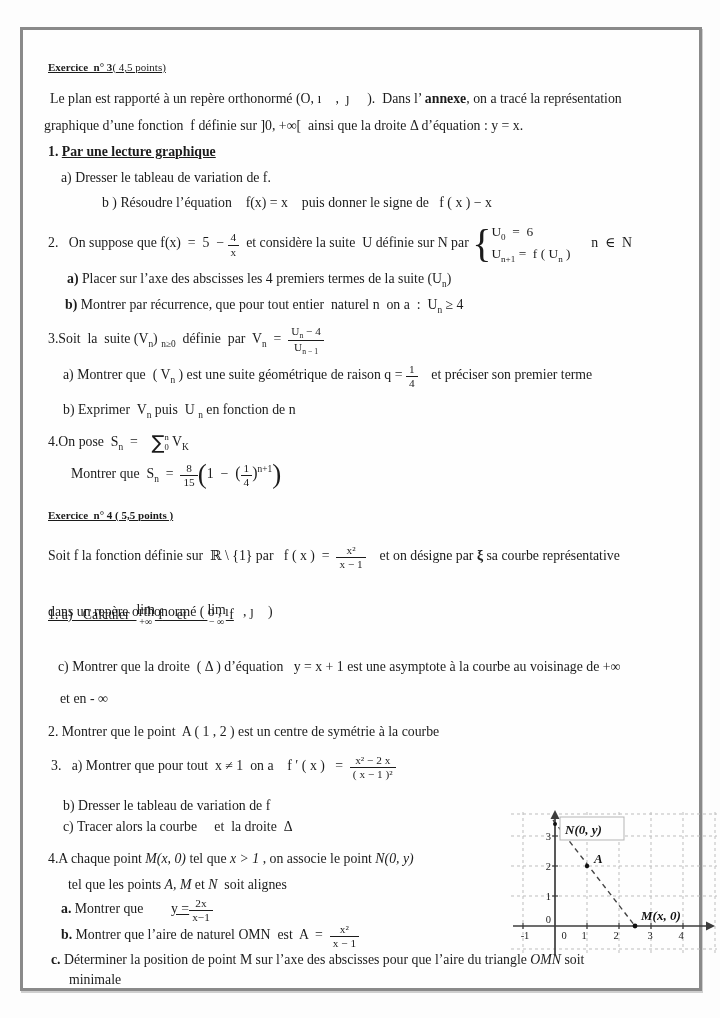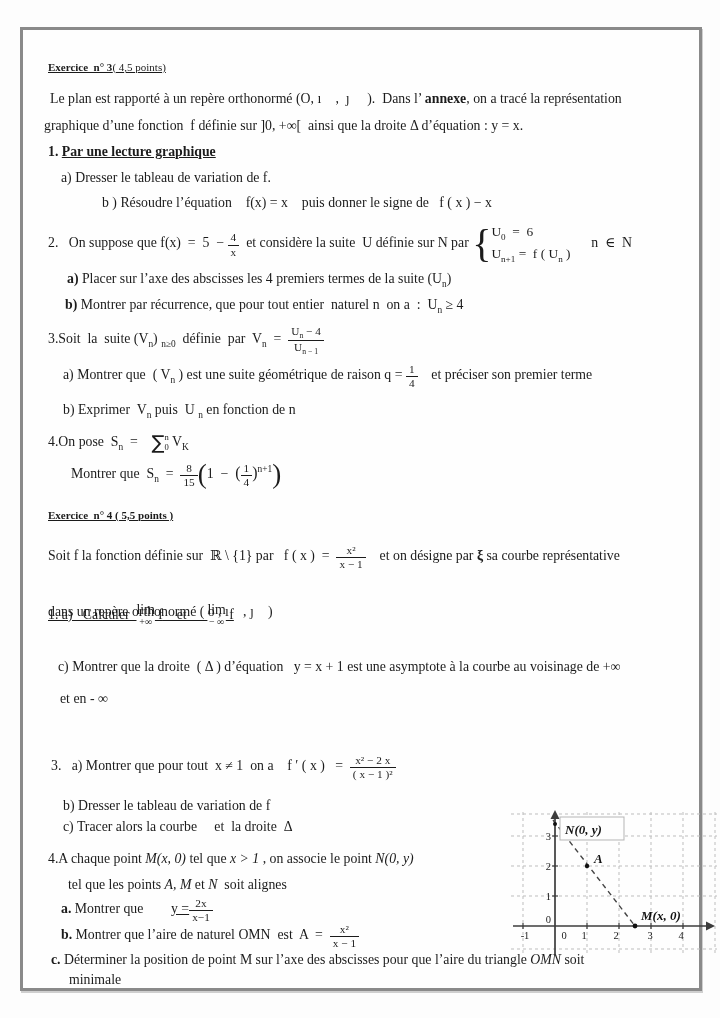--- a/index.html
+++ b/index.html
@@ -88,20 +88,21 @@
 
   <div class="ln" style="left:25px;top:514px;"><span>Soit f la fonction définie sur  ℝ \ {1} par   f ( x )  =  </span><span class="fr"><span class="n">x²</span><span class="d">x − 1</span></span><span>    et on désigne par </span><span class="b">ξ</span><span> sa courbe représentative</span></div>
 
   <div class="ln" style="left:25px;top:573px;">dans un repère orthonormé ( o , ı⃗ , ȷ⃗ )</div>
 
   <div class="ln" style="left:25px;top:573px;text-decoration:underline;"><span>1. a)   Calculer  </span><span class="lim"><span class="t">lim</span><span class="bb">+∞</span></span><span> f</span><span>    et      </span><span class="lim"><span class="t">lim</span><span class="bb">− ∞</span></span><span> f</span></div>
 
   <div class="ln" style="left:35px;top:628px;">c) Montrer que la droite  ( Δ ) d’équation   y = x + 1 est une asymptote à la courbe au voisinage de +∞</div>
   <div class="ln" style="left:37px;top:660px;">et en - ∞</div>
 
+  <div class="ln" style="left:25px;top:693px;">2. Montrer que le point  A ( 1 , 2 ) est un centre de symétrie à la courbe</div>
 
   <div class="ln" style="left:28px;top:724px;"><span>3.   a) Montrer que pour tout  x ≠ 1  on a    f ′ ( x )   =  </span><span class="fr"><span class="n">x² − 2 x</span><span class="d">( x − 1 )²</span></span></div>
 
   <div class="ln" style="left:40px;top:767px;">b) Dresser le tableau de variation de f</div>
   <div class="ln" style="left:40px;top:788px;">c) Tracer alors la courbe     et  la droite  Δ</div>
 
   <div class="ln" style="left:25px;top:820px;"><span>4.A chaque point </span><span class="i">M(x, 0)</span><span> tel que </span><span class="i">x &gt; 1</span><span> , on associe le point </span><span class="i">N(0, y)</span></div>
 
   <div class="ln" style="left:45px;top:846px;"><span>tel que les points </span><span class="i">A, M</span><span> et </span><span class="i">N</span><span>  soit alignes</span></div>
 

